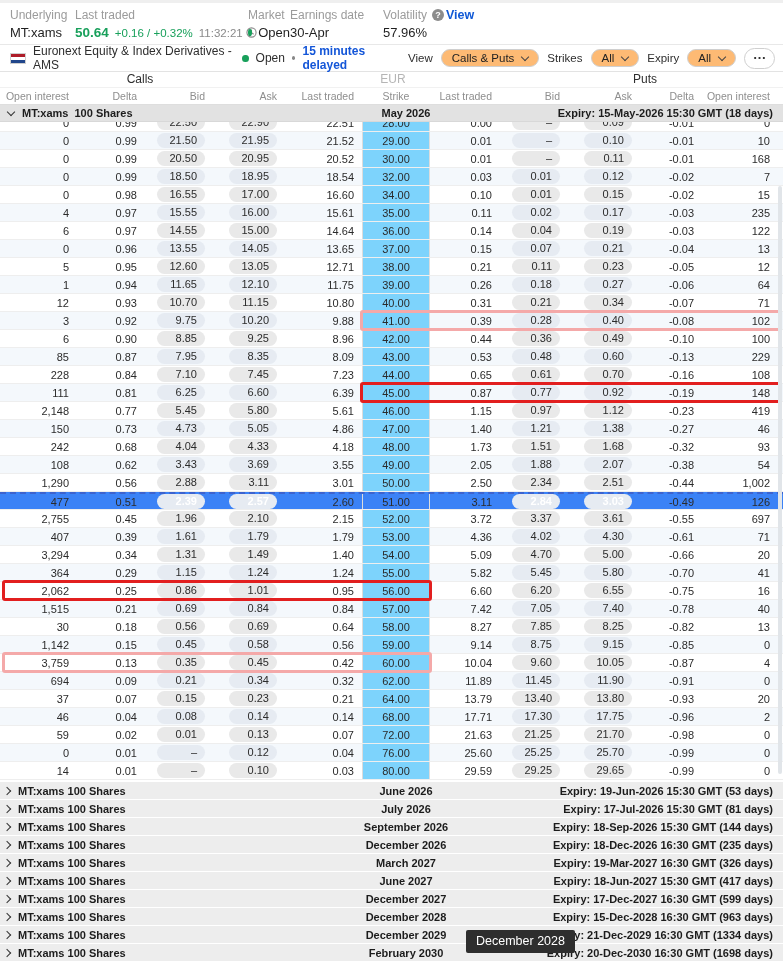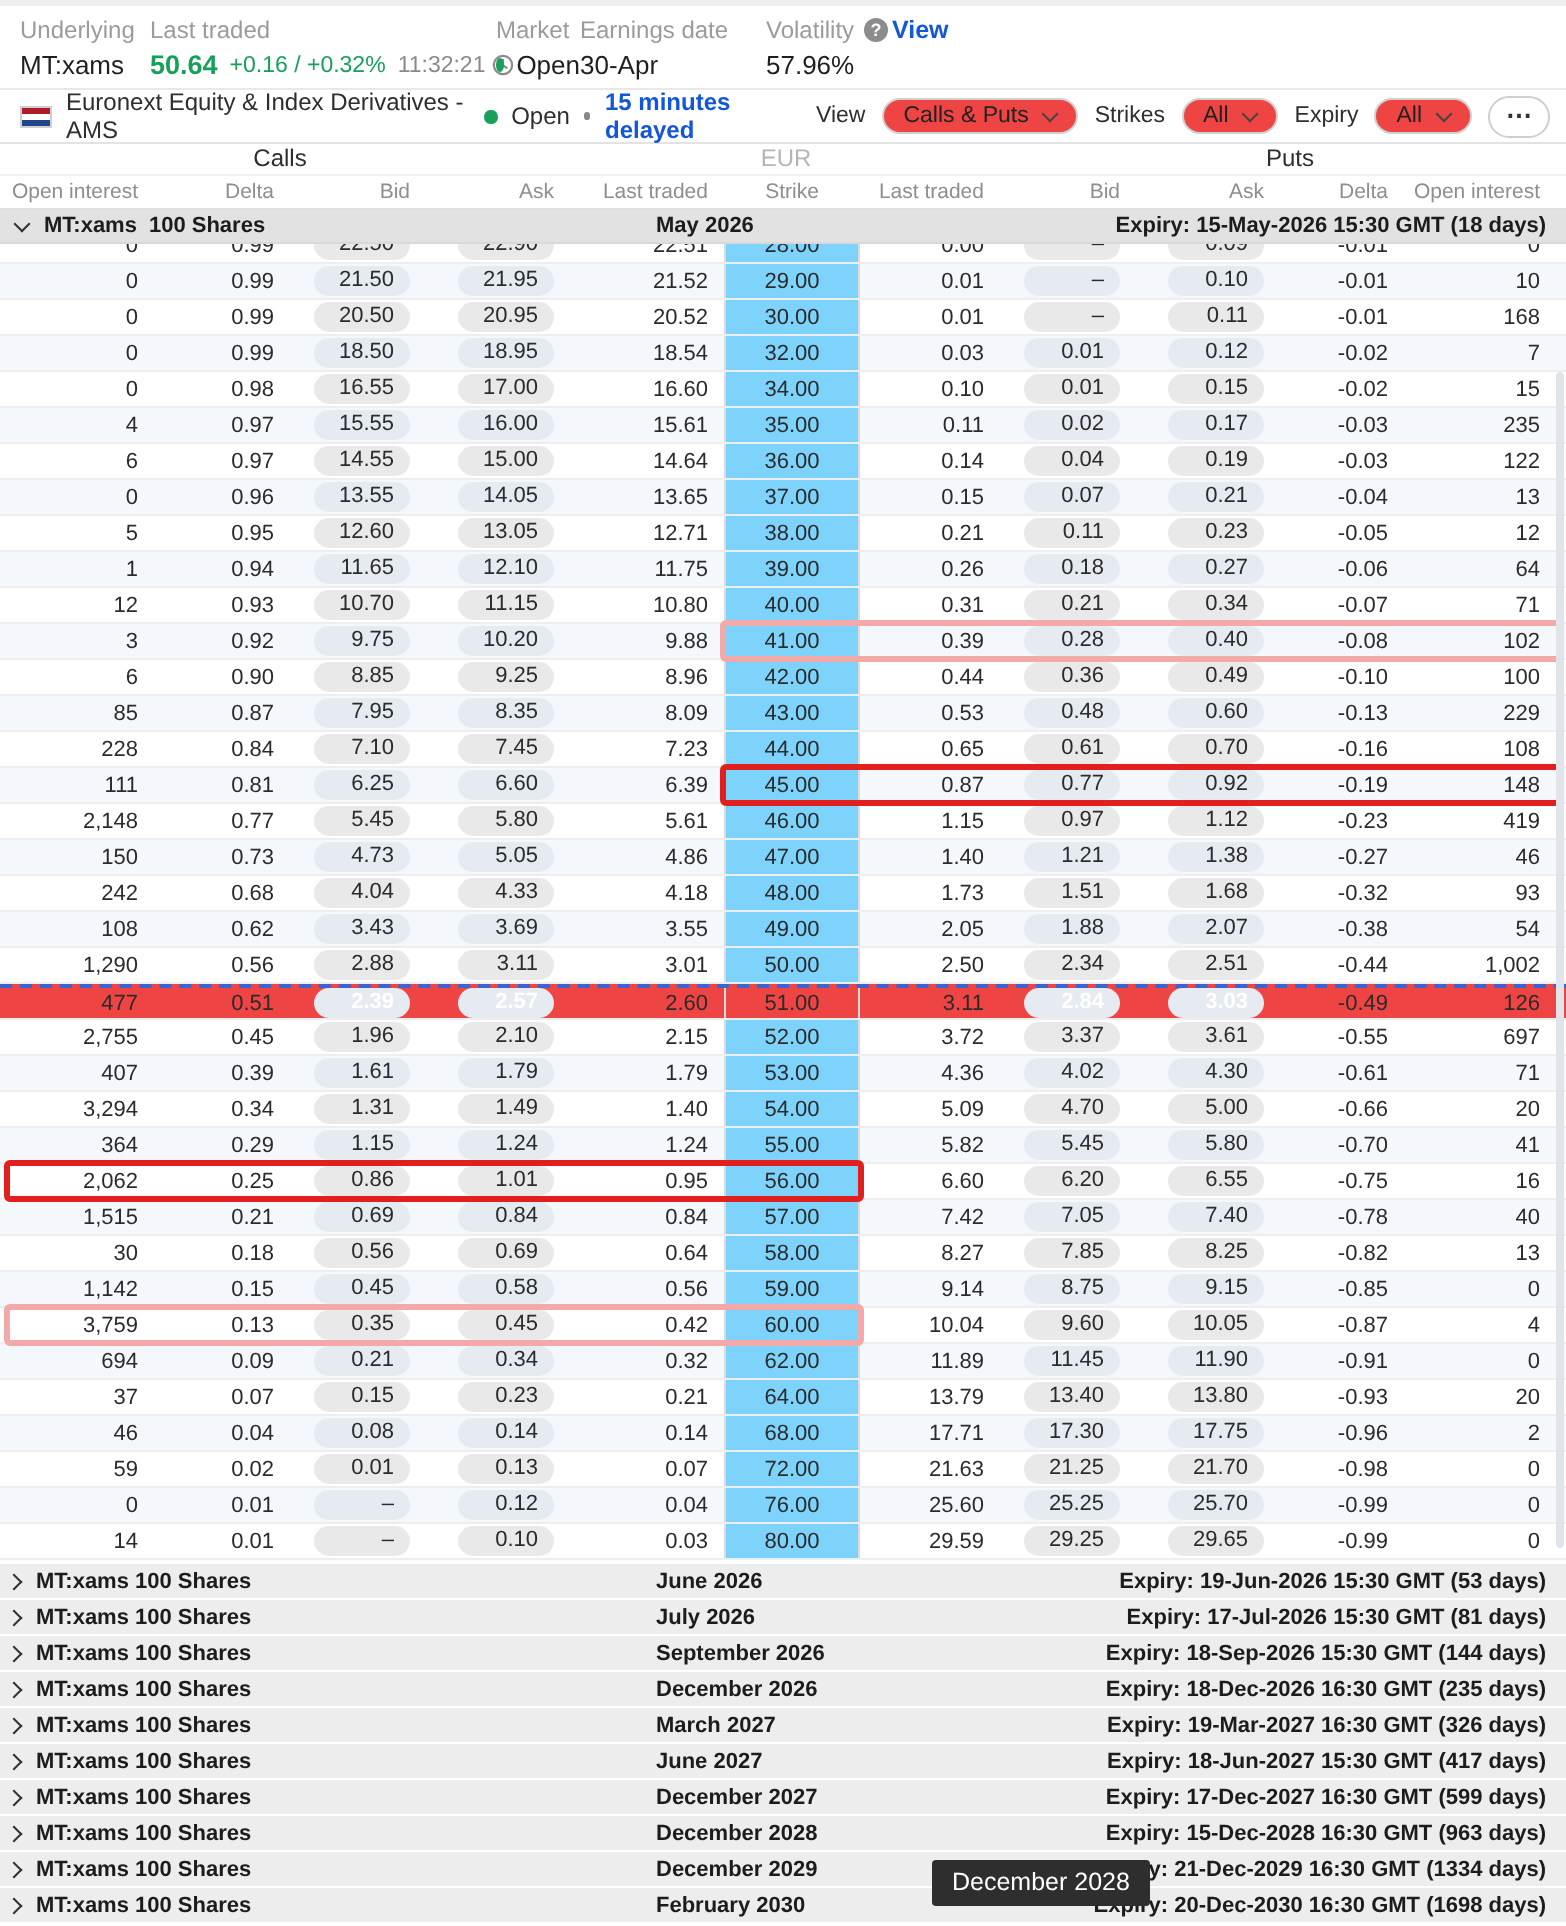--- a/index.html
+++ b/index.html
@@ -25,21 +25,21 @@
   
   .toolbar{display:flex;align-items:center;height:27px;padding:0 8px 0 10px;
     border-bottom:1px solid #e3e3e3;font-size:12px;gap:7px}
   .flag{width:16px;height:11px;border:1px solid #cfcfcf;display:flex;flex-direction:column;flex:none}
   .flag div{flex:1}
   .exch{color:#2e2e2e}
   .delay{color:#1456d8;font-weight:bold}
   .tb-right{margin-left:auto;display:flex;align-items:center;gap:8px}
   .tb-lab{color:#2e2e2e;font-size:11.5px}
   .select{border:1px solid #cfcfcf;border-radius:13px;padding:2px 10px;display:flex;align-items:center;
-    gap:8px;font-size:11.5px;color:#222;background:#ef4444;white-space:nowrap}
+    gap:8px;font-size:11.5px;color:#222;background:#fdba74;white-space:nowrap}
   .caret{width:6px;height:6px;border-right:1.5px solid #444;border-bottom:1.5px solid #444;
     transform:rotate(45deg);margin-top:-3px;flex:none}
   .more{border:1px solid #cfcfcf;border-radius:13px;padding:1px 8px 3px;font-weight:bold;font-size:13px;color:#333}
 
   
   .grphead{position:relative;height:16px;font-size:12px;border-bottom:1px solid #f1f1f1}
   .gc{position:absolute;left:0;width:280px;text-align:center;color:#2e2e2e;top:0}
   .geur{position:absolute;left:357px;width:72px;text-align:center;color:#b5b5b5;top:0}
   .gp{position:absolute;left:495px;width:300px;text-align:center;color:#2e2e2e;top:0}
   .grid{display:grid;grid-template-columns:72px 68px 68px 72px 77px 68px 70px 68px 72px 62px 76px;
@@ -48,27 +48,27 @@
   .colhead div{text-align:right;padding-right:8px;white-space:nowrap}
   .colhead .hstrike{text-align:center;padding-right:0}
 
   
   .grow{position:relative;height:17px;background:#e2e2e2;display:flex;align-items:center;
     font-size:11px;font-weight:bold;padding-left:8px;border-bottom:1px solid #d8d8d8;color:#1c1c1c}
   .chev-down{width:6px;height:6px;border-right:1.5px solid #333;border-bottom:1.5px solid #333;
     transform:rotate(45deg);margin:-3px 8px 0 0;flex:none}
   .chev-right{width:6px;height:6px;border-right:1.5px solid #333;border-bottom:1.5px solid #333;
     transform:rotate(-45deg);margin:0 8px 0 0;flex:none}
-  .gmonth{position:absolute;left:328px;width:120px;}
+  .gmonth{position:absolute;left:346px;width:120px;text-align:center}
   .gexp{position:absolute;right:10px}
 
   
   .row{position:relative;height:18px;border-bottom:1px solid #eeeeee;font-size:11px;background:#fff}
   .row.tint{background:#f4f8fc}
-  .row.atm{background:#ef4444;border-top:2px dashed #3c63cf}
+  .row.atm{background:#3b82f6;border-top:2px dashed #3c63cf}
   .cell{text-align:right;padding-right:8px;white-space:nowrap;color:#2b2b2b}
   .cell.strike{text-align:center;padding-right:0;border-left:1px solid #dcdcdc;border-right:1px solid #dcdcdc;
     background:#7dd3fc;height:100%;display:flex;align-items:center;justify-content:center}
   .row.atm .cell.strike{background:transparent}
   .pillbg{display:inline-block;background:#e9e9e9;border-radius:9px;padding:0 8px;line-height:15px;
     min-width:48px;text-align:right}
   .row.tint .pillbg{background:#e6ebf2}
   .pillbg.blue{background:#1c4dd4;color:#fff;font-weight:bold}
   .cliprow{height:10px;overflow:hidden}
   .cliprow .row{margin-top:-8px}

